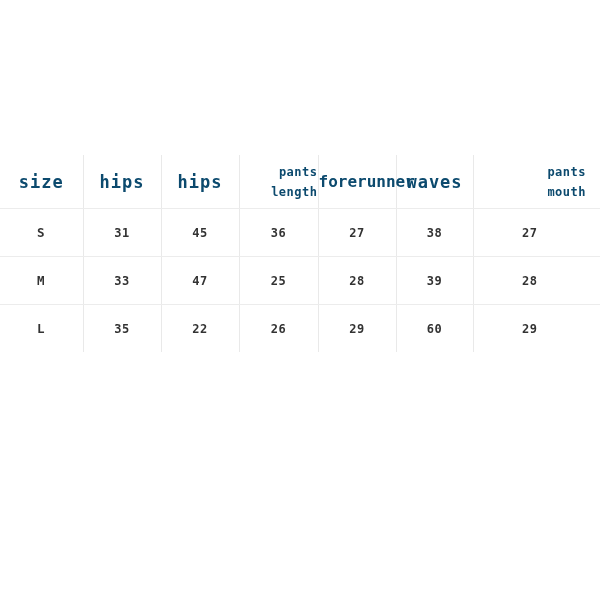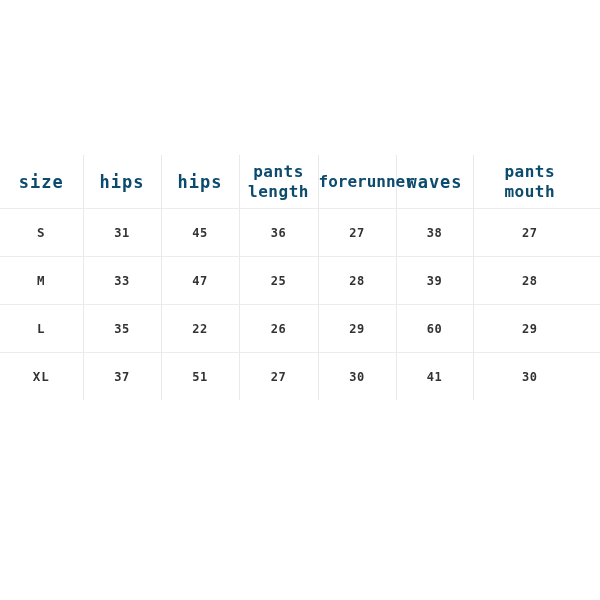--- a/index.html
+++ b/index.html
@@ -56,23 +56,24 @@
   
   tr.header-row td {
     height: 53px;
     font-size: 17px;
     letter-spacing: 1px;
     color: #0c4a6e;
     font-weight: bold;
   }
 
   tr.header-row td.two-line {
-    font-size: 16px;
+    font-size: 12px;
     letter-spacing: 0.5px;
     line-height: 20px;
+    text-align: right;
   }
 
   tr.header-row td.tight {
     font-size: 16px;
     letter-spacing: 0px;
   }
 
   .hline {
     display: block;
   }
@@ -159,25 +160,16 @@
         </tr>
         <tr class="data-row">
           <td class="size-cell">L</td>
           <td class="">35</td>
           <td class="">22</td>
           <td class="">26</td>
           <td class="">29</td>
           <td class="">60</td>
           <td class="col-last">29</td>
         </tr>
-        <tr class="data-row">
-          <td class="size-cell">XL</td>
-          <td class="">37</td>
-          <td class="">51</td>
-          <td class="">27</td>
-          <td class="">30</td>
-          <td class="">41</td>
-          <td class="col-last">30</td>
-        </tr>
       </tbody>
   </table>
 
 </div>
 
 </body></html>

